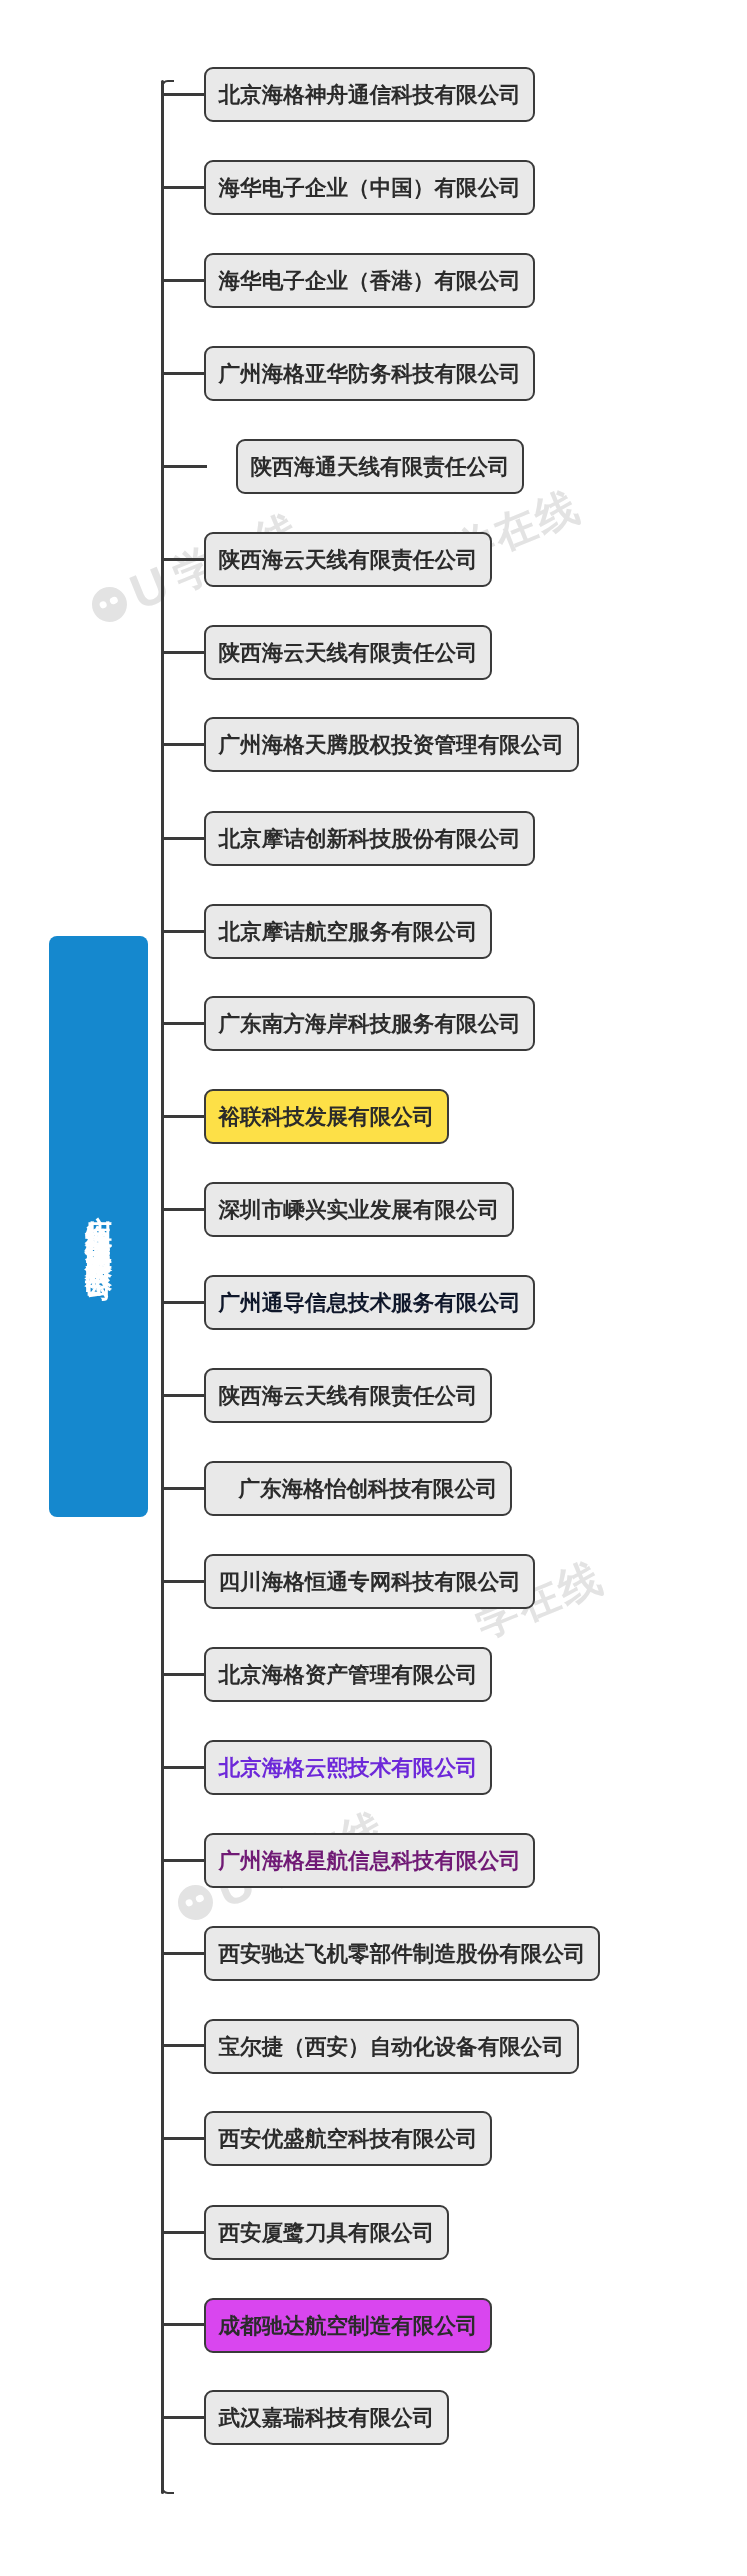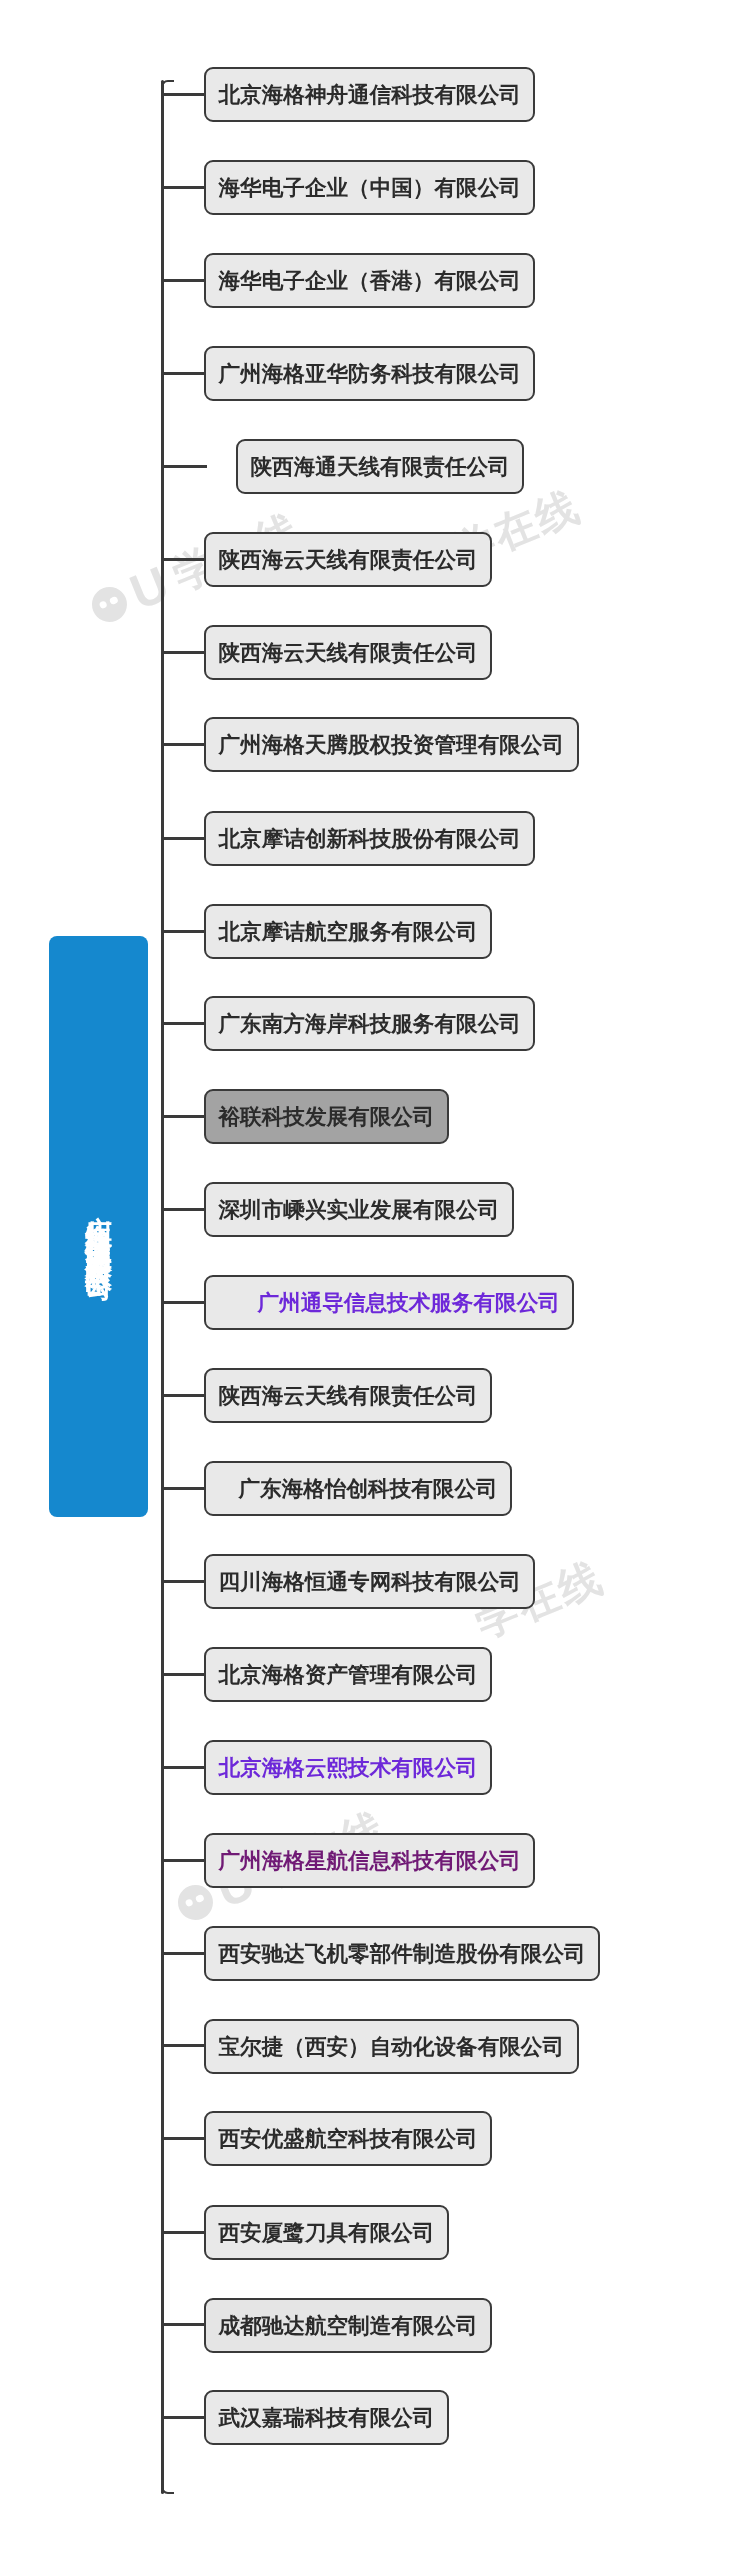--- a/index.html
+++ b/index.html
@@ -211,30 +211,30 @@
       </div>
       <div class="stub" style="top: 930px;"></div>
       <div class="node" style="top: 904px; background: rgb(233, 233, 233); border-color: rgb(58, 58, 58);">
         <span class="node-label" style="color: rgb(43, 43, 43);">北京摩诘航空服务有限公司</span>
       </div>
       <div class="stub" style="top: 1022px;"></div>
       <div class="node" style="top: 996px; background: rgb(233, 233, 233); border-color: rgb(58, 58, 58);">
         <span class="node-label" style="color: rgb(43, 43, 43);">广东南方海岸科技服务有限公司</span>
       </div>
       <div class="stub" style="top: 1115px;"></div>
-      <div class="node" style="top: 1089px; background: #a3a3a3; border-color: rgb(58, 58, 58);">
+      <div class="node" style="top: 1089px; background: #fde047; border-color: rgb(58, 58, 58);">
         <span class="node-label" style="color: rgb(43, 43, 43);">裕联科技发展有限公司</span>
       </div>
       <div class="stub" style="top: 1208px;"></div>
       <div class="node" style="top: 1182px; background: rgb(233, 233, 233); border-color: rgb(58, 58, 58);">
         <span class="node-label" style="color: rgb(43, 43, 43); text-align: center;">深圳市嵊兴实业发展有限公司</span>
       </div>
       <div class="stub" style="top: 1301px;"></div>
       <div class="node" style="top: 1275px; background: rgb(233, 233, 233); border-color: rgb(58, 58, 58);">
-        <span class="node-label" style="color: #6d28d9; margin-left: 39px;">广州通导信息技术服务有限公司</span>
+        <span class="node-label" style="color: #0f172a;">广州通导信息技术服务有限公司</span>
       </div>
       <div class="stub" style="top: 1394px;"></div>
       <div class="node" style="top: 1368px; background: rgb(233, 233, 233); border-color: rgb(58, 58, 58);">
         <span class="node-label" style="color: rgb(43, 43, 43);">陕西海云天线有限责任公司</span>
       </div>
       <div class="stub" style="top: 1487px;"></div>
       <div class="node" style="top: 1461px; background: rgb(233, 233, 233); border-color: rgb(58, 58, 58);">
         <span class="node-label" style="color: rgb(43, 43, 43); margin-left: 20px;">广东海格怡创科技有限公司</span>
       </div>
       <div class="stub" style="top: 1580px;"></div>
@@ -263,21 +263,21 @@
       </div>
       <div class="stub" style="top: 2137px;"></div>
       <div class="node" style="top: 2111px; background: rgb(233, 233, 233); border-color: rgb(58, 58, 58);">
         <span class="node-label" style="color: rgb(43, 43, 43);">西安优盛航空科技有限公司</span>
       </div>
       <div class="stub" style="top: 2231px;"></div>
       <div class="node" style="top: 2205px; background: rgb(233, 233, 233); border-color: rgb(58, 58, 58);">
         <span class="node-label" style="color: rgb(43, 43, 43);">西安厦鹭刀具有限公司</span>
       </div>
       <div class="stub" style="top: 2323px;"></div>
-      <div class="node" style="top: 2298px; background: #e5e5e5; border-color: rgb(58, 58, 58);">
+      <div class="node" style="top: 2298px; background: #d946ef; border-color: rgb(58, 58, 58);">
         <span class="node-label" style="color: rgb(43, 43, 43);">成都驰达航空制造有限公司</span>
       </div>
       <div class="stub" style="top: 2416px;"></div>
       <div class="node" style="top: 2390px; background: rgb(233, 233, 233); border-color: rgb(58, 58, 58);">
         <span class="node-label" style="color: rgb(43, 43, 43);">武汉嘉瑞科技有限公司</span>
       </div>
     </div>
 
   <div id="root-node" style="background: rgb(21, 136, 206); color: rgb(255, 255, 255);">
     <span id="root-label">广州海格通信集团股份有限公司</span>

